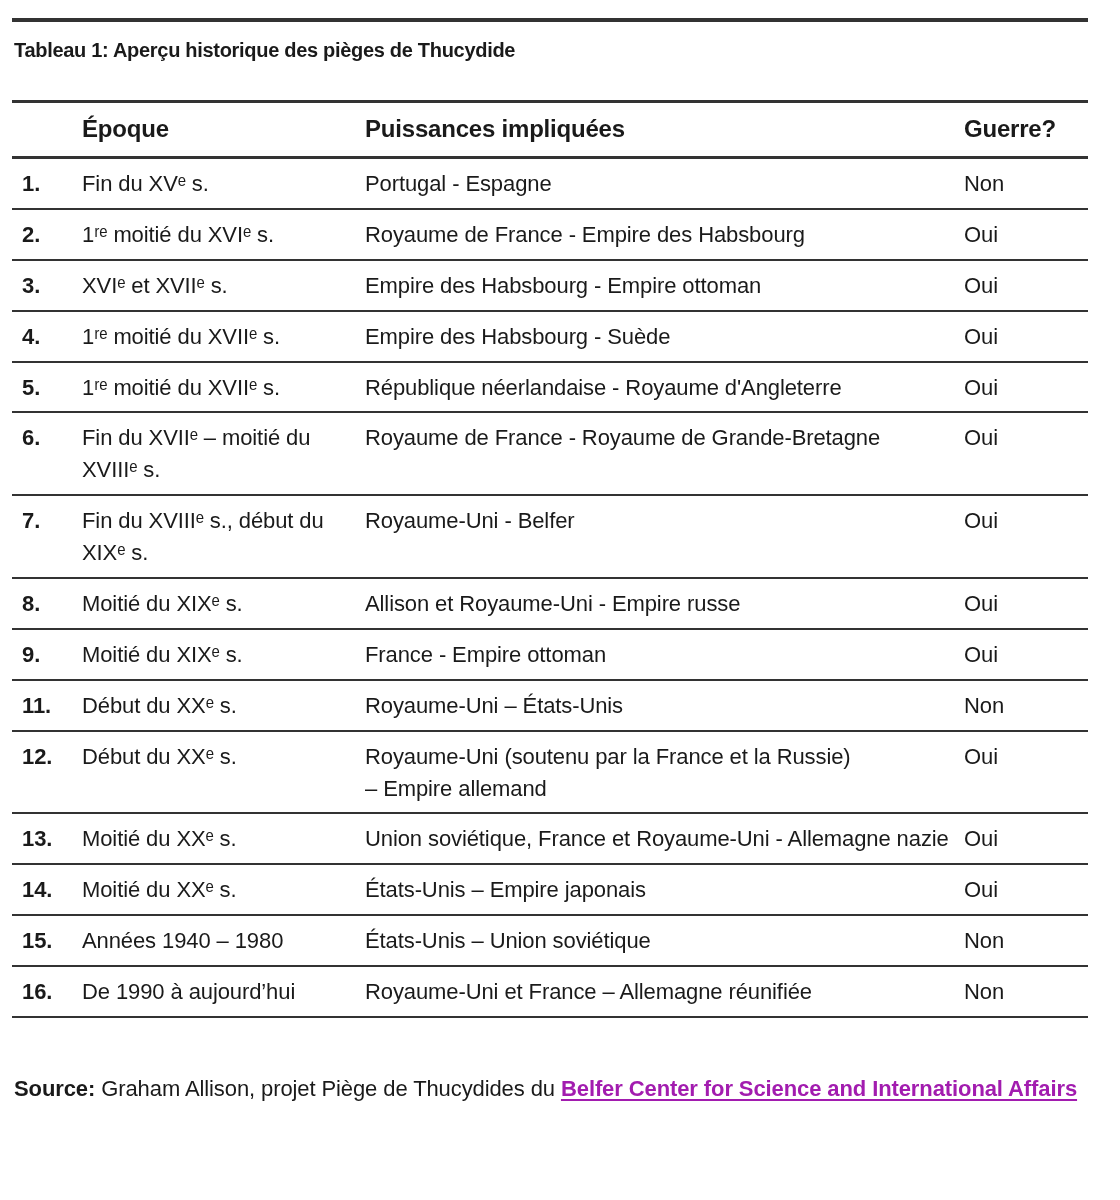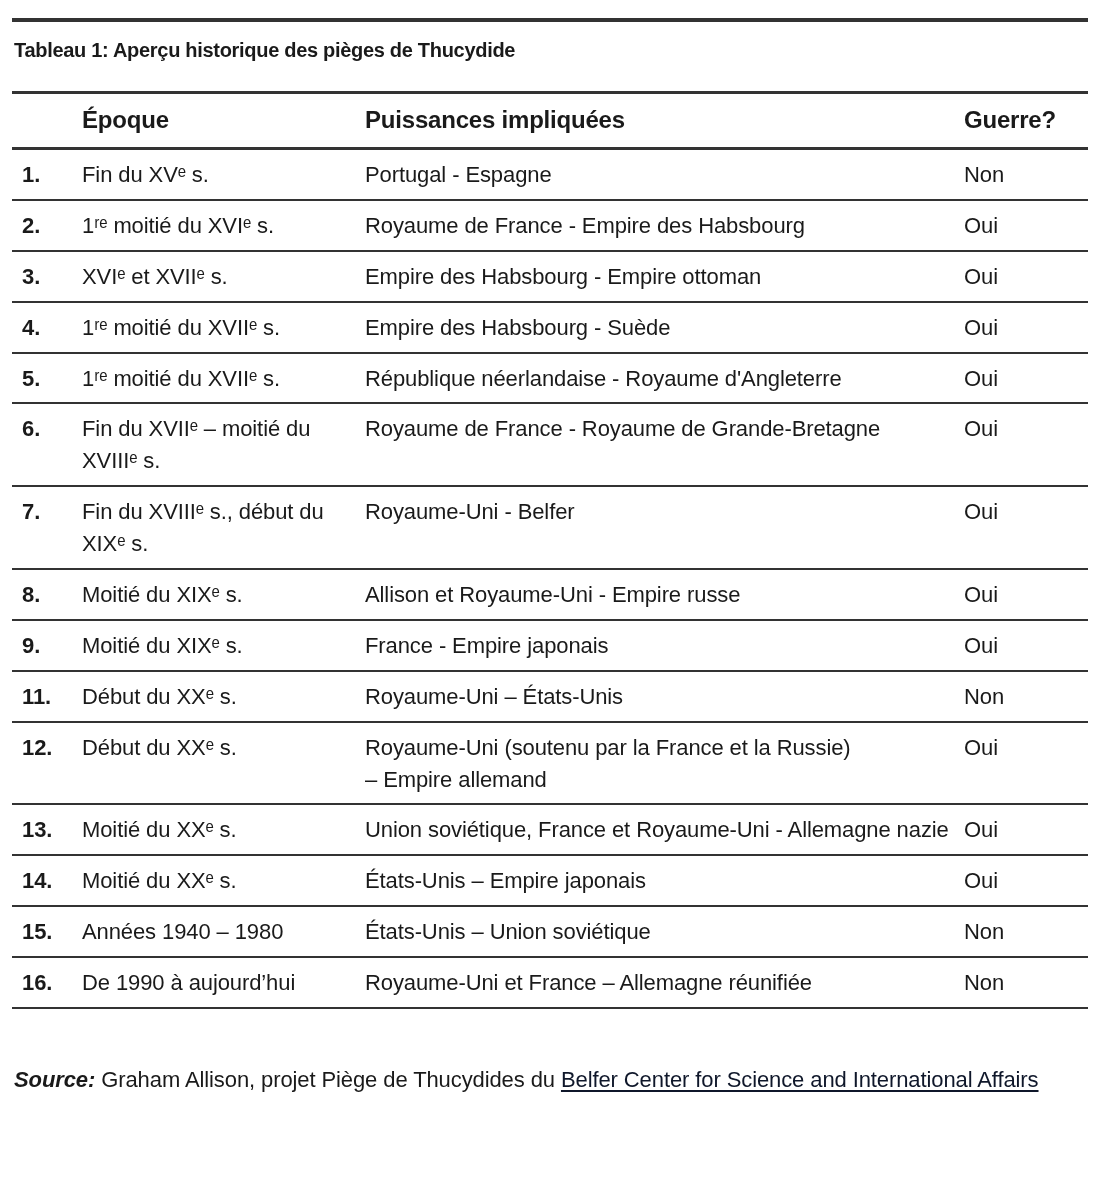--- a/index.html
+++ b/index.html
@@ -27,21 +27,21 @@
     font-size: 20px;
     font-weight: bold;
     letter-spacing: -0.3px;
     margin: 17px 0 0 2px;
     line-height: 1.15;
   }
   table.trap-table {
     border-collapse: collapse;
     table-layout: fixed;
     width: 1076px;
-    margin-top: 29px;
+    margin-top: 38px;
   }
   col.c-num    { width: 70px; }
   col.c-epoque { width: 283px; }
   col.c-powers { width: 599px; }
   col.c-war    { width: 124px; }
   thead th {
     text-align: left;
     font-size: 24px;
     font-weight: bold;
     padding: 12px 0 13px 0;
@@ -65,26 +65,27 @@
   }
   td.epoque, td.powers {
     white-space: pre;
   }
   .source-line {
     margin: 56px 0 0 2px;
     font-size: 22px;
     line-height: 1.4;
     letter-spacing: -0.1px;
   }
-  .source-label { font-weight: bold; font-style: italic; }
+  .source-label { font-weight: bold; }
   .source-link {
-    color: #0f172a;
+    color: #a21caf;
     text-decoration: underline;
     text-underline-offset: 3px;
     cursor: pointer;
+    font-weight: bold;
   }
 </style>
 </head>
 <body>
 
 <div class="page">
 
   <div class="top-rule"></div>
 
   <h1 class="title">Tableau 1: Aperçu historique des pièges de Thucydide</h1>
@@ -151,21 +152,21 @@
     </tr>
         <tr>
       <td class="num">8.</td>
       <td class="epoque">Moitié du XIXᵉ s.</td>
       <td class="powers">Allison et Royaume-Uni - Empire russe</td>
       <td class="war">Oui</td>
     </tr>
         <tr>
       <td class="num">9.</td>
       <td class="epoque">Moitié du XIXᵉ s.</td>
-      <td class="powers">France - Empire japonais</td>
+      <td class="powers">France - Empire ottoman</td>
       <td class="war">Oui</td>
     </tr>
         <tr>
       <td class="num">11.</td>
       <td class="epoque">Début du XXᵉ s.</td>
       <td class="powers">Royaume-Uni – États-Unis</td>
       <td class="war">Non</td>
     </tr>
         <tr>
       <td class="num">12.</td>

